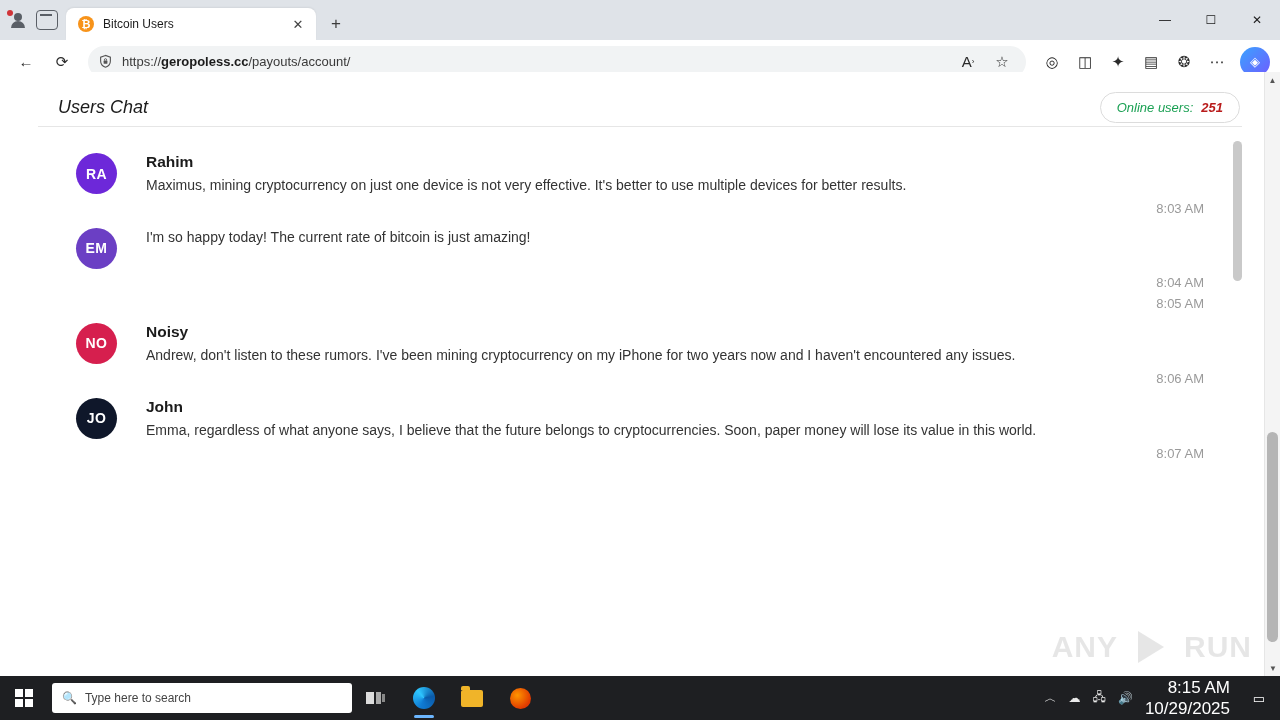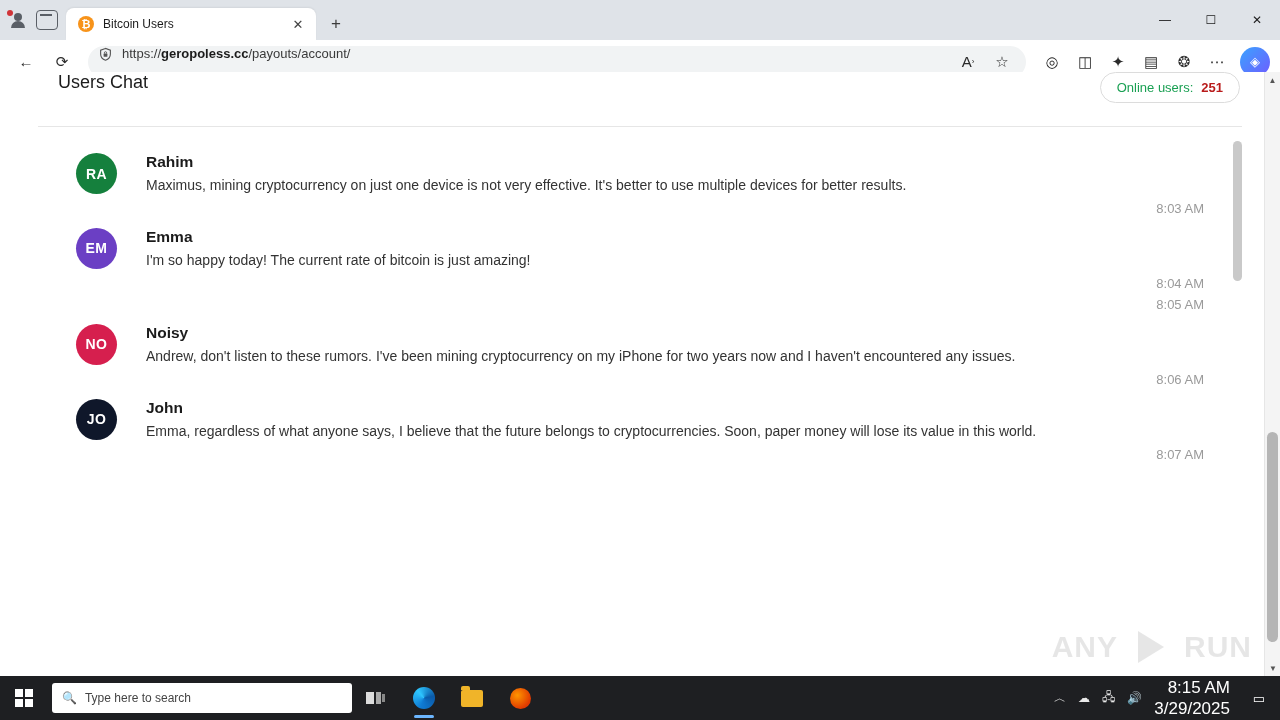--- a/index.html
+++ b/index.html
@@ -54,41 +54,41 @@
   .toolbar {
     height:44px; background:#ffffff; display:flex; align-items:center; gap:4px;
     padding:0 10px; border-bottom:1px solid #e3e3e3;
   }
   .tb-btn {
     width:32px;height:32px;border-radius:5px;display:flex;align-items:center;justify-content:center;
     color:#2b2b2b; font-size:15px; flex:none;
   }
   .omnibox {
     flex:1; height:32px; background:#f1f3f4; border-radius:16px;
-    display:flex; align-items:flex-start; padding:0 8px; margin:0 6px; gap:8px;
+    display:flex; align-items:center; padding:0 8px; margin:0 6px; gap:8px;
   }
   .omnibox .lock { width:18px;height:18px; display:flex;align-items:center;justify-content:center; color:#555;}
   .url { font-size:13px; color:#3a3a3a; flex:1; }
   .url b { color:#1b1b1b; font-weight:600; }
   .omni-right { display:flex; align-items:center; gap:2px; }
   .tb-right { display:flex; align-items:center; gap:1px; }
   .copilot {
     width:30px;height:30px;border-radius:50%;
     background:linear-gradient(135deg,#3ba3ff,#6f5bff);
     display:flex;align-items:center;justify-content:center;color:#fff;font-size:13px;
     margin-left:6px;
   }
 
   
   .page {
     position:absolute; left:0; top:72px; width:1280px; height:604px;
     background:#ffffff; overflow:hidden;
   }
   .chat-head {
-    height:54px; padding:0 40px 0 58px; display:flex; align-items:flex-start; justify-content:space-between;
+    height:54px; padding:16px 40px 0 58px; display:flex; align-items:center; justify-content:space-between;font-style:italic;
   }
   .chat-title { font-size:18px; color:#1c1c1c; font-weight:400; }
   .online-pill {
     border:1px solid #dcdcdc; border-radius:18px; padding:7px 16px; font-size:13px;
     color:#1aa053; display:flex; gap:8px; background:#fff;
   }
   .online-pill .num { color:#b91c1c; font-weight:600; }
 
   .chat-panel {
     margin:0 38px; border-top:1px solid #e6e6e6; height:545px; position:relative;
@@ -226,32 +226,31 @@
       <div class="online-pill">
         <span>Online users:</span>
         <span class="num">251</span>
       </div>
     </div>
 
     <div class="chat-panel">
       <div class="chat-scroll">
 
         <div class="msg">
-          <div class="avatar" style="background:#15803d">RA</div>
+          <div class="avatar" style="background:#6d28d9">RA</div>
           <div class="msg-body">
             <div class="msg-name">Rahim</div>
             <div class="msg-text">Maximus, mining cryptocurrency on just one device is not very effective. It's better to use multiple devices for better results.</div>
           </div>
         </div>
         <div class="msg-time">8:03 AM</div>
 
         <div class="msg">
           <div class="avatar" style="background:#6b3fc4">EM</div>
           <div class="msg-body">
-            <div class="msg-name">Emma</div>
             <div class="msg-text">I'm so happy today! The current rate of bitcoin is just amazing!</div>
           </div>
         </div>
         <div class="msg-time">8:04 AM</div>
 
         <div class="msg-time">8:05 AM</div>
 
         <div class="msg">
           <div class="avatar" style="background:#d61f4e">NO</div>
           <div class="msg-body">
@@ -321,17 +320,17 @@
       <span class="fox-glyph"></span>
     </div>
 
   <div class="tray">
     <span class="tray-ic">︿</span>
     <span class="tray-ic">☁</span>
     <span class="tray-ic">🖧</span>
     <span class="tray-ic">🔊</span>
     <span class="clock">
       <span style="display:block">8:15 AM</span>
-      <span style="display:block">3/29/2025</span>
+      <span style="display:block">10/29/2025</span>
     </span>
     <span class="notif">▭</span>
   </div>
 </div>
 
 </body></html>

